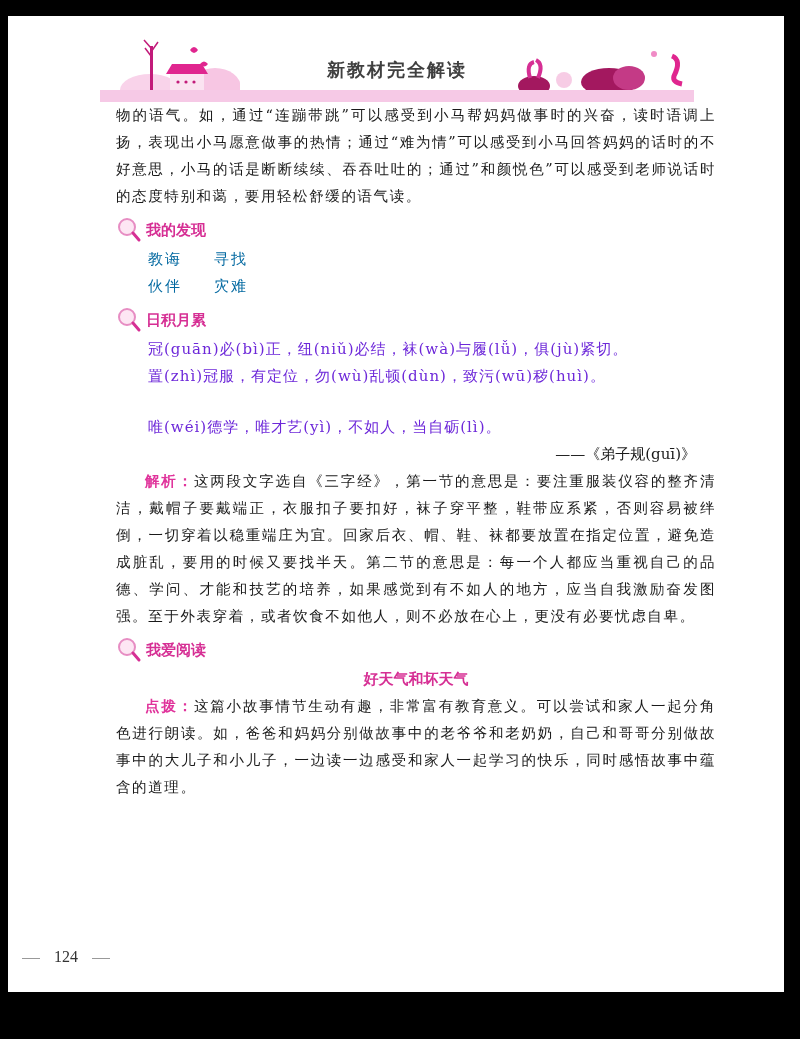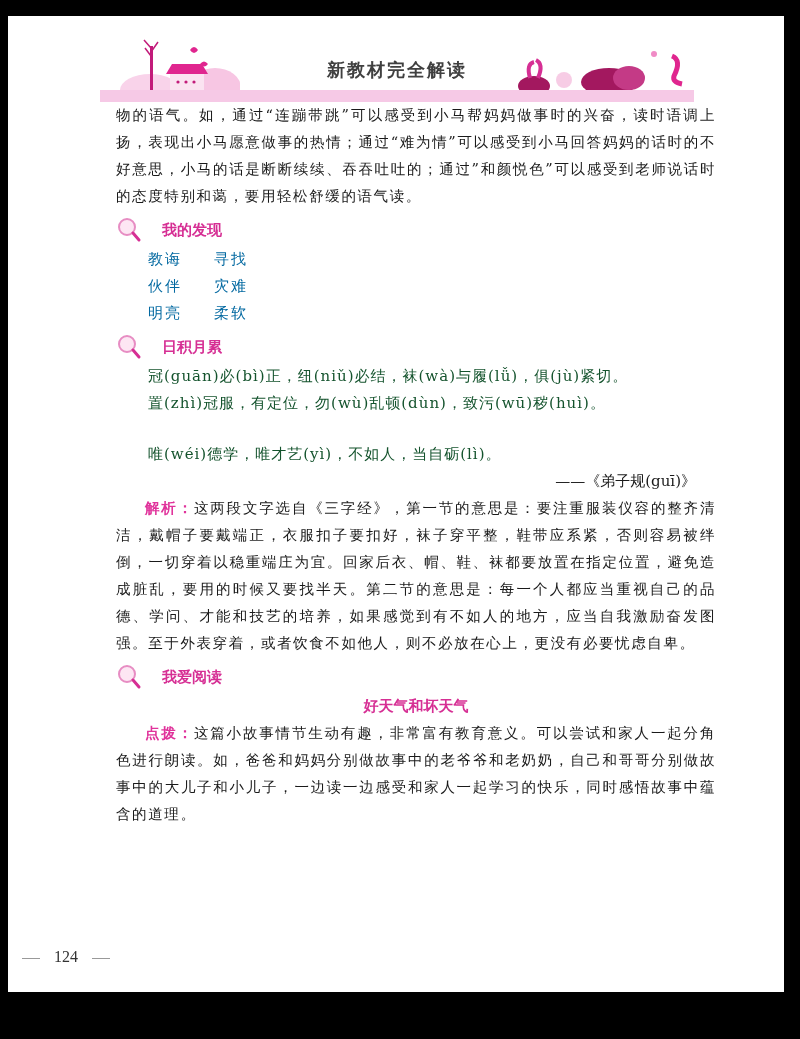--- a/index.html
+++ b/index.html
@@ -28,27 +28,27 @@
   .para {
     font-size: 14.5px; line-height: 27px; color: #1a1a1a; text-align: justify; margin: 0;
     letter-spacing: 1.6px;
   }
   .indent { text-indent: 2em; }
   .label { color: #e0339b; font-family: "DejaVu Sans", sans-serif; font-weight: bold; }
   .section-head {
     display: flex; align-items: center; height: 32px; margin-top: 4px;
   }
   .section-head .title {
-    color: #d62f94; font-family: "DejaVu Sans", sans-serif; font-weight: bold; font-size: 15px; margin-left: 20px;
+    color: #d62f94; font-family: "DejaVu Sans", sans-serif; font-weight: bold; font-size: 15px; margin-left: 4px;
   }
   .mag-icon { width: 26px; height: 26px; }
   .words { margin-left: 32px; }
   .words .row { display: flex; font-size: 15px; line-height: 27px; color: #0369a1; letter-spacing: 2px; }
   .words .row span:first-child { width: 66px; }
-  .classic { margin-left: 32px; font-size: 15px; line-height: 27px; color: #14532d; letter-spacing: 1px; }
+  .classic { margin-left: 32px; font-size: 15px; line-height: 27px; color: #6d28d9; letter-spacing: 1px; }
   .gap { height: 24px; }
   .source { text-align: right; font-size: 15px; line-height: 27px; color: #1a1a1a; margin-right: 20px; }
   .story-title {
     text-align: center; color: #d62f94; font-family: "DejaVu Sans", sans-serif; font-weight: bold;
     font-size: 15px; line-height: 27px;
   }
   .page-number {
     position: absolute; left: 0; right: 0; top: 932px; text-align: left;
     font-size: 16px; color: #333; font-family: "Liberation Serif", serif;
   }
@@ -98,24 +98,20 @@
     </div>
     <div class="words">
       <div class="row">
         <span>教诲</span>
         <span>寻找</span>
       </div>
       <div class="row">
         <span>伙伴</span>
         <span>灾难</span>
       </div>
-      <div class="row">
-        <span>明亮</span>
-        <span>柔软</span>
-      </div>
     </div>
 
     <div class="section-head">
       <svg class="mag-icon" viewBox="0 0 26 26">
         <circle cx="11" cy="10" r="8" fill="#fde6f3" stroke="#e78dc3" stroke-width="2"></circle>
         <line x1="17" y1="16" x2="23" y2="23" stroke="#d62f94" stroke-width="3" stroke-linecap="round"></line>
       </svg>
       <span class="title">日积月累</span>
     </div>
     <div class="classic">

